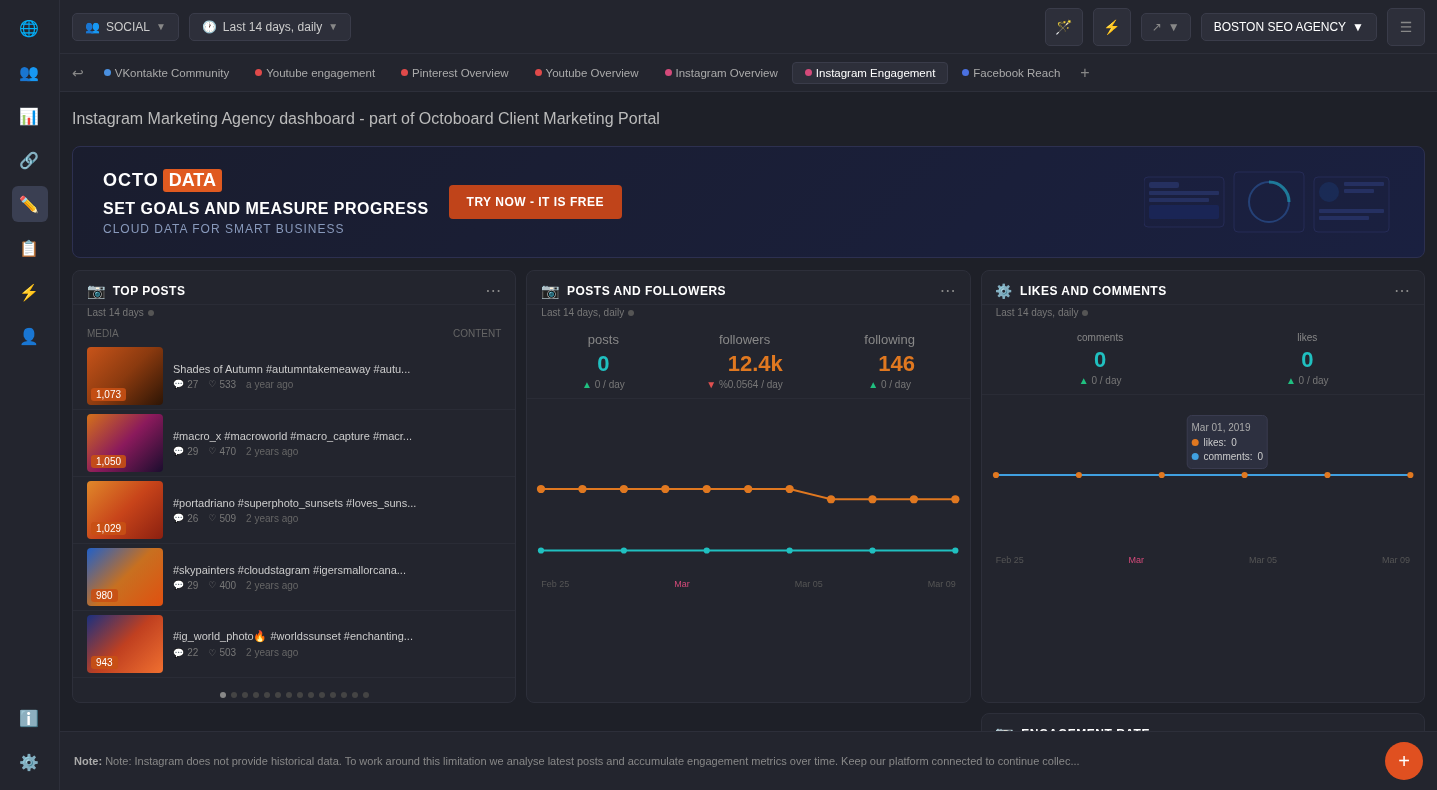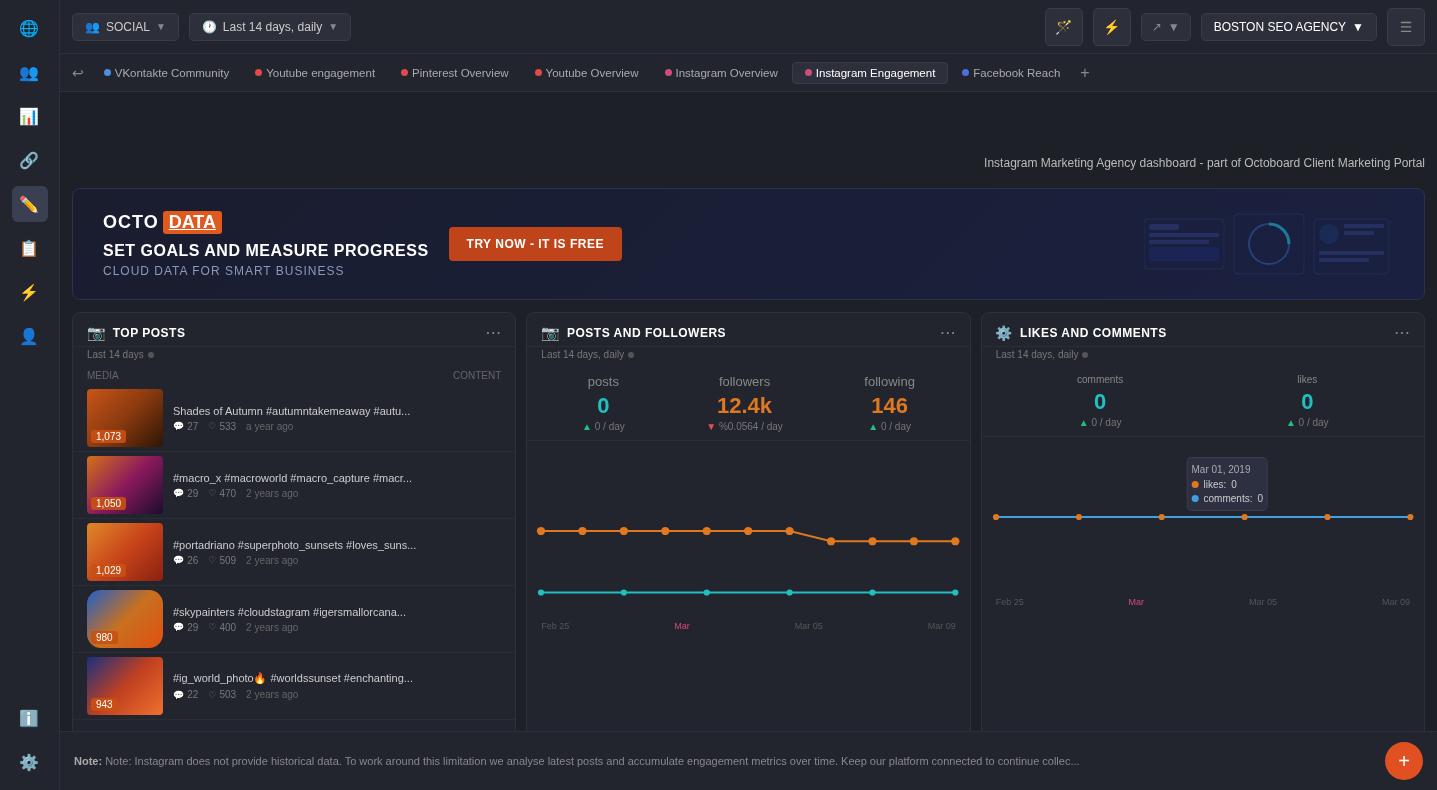--- a/index.html
+++ b/index.html
@@ -45,31 +45,31 @@
     .tab-add { color: #888; font-size: 16px; cursor: pointer; padding: 2px 6px; }
     .tab-redirect { color: #888; font-size: 14px; padding: 2px 6px; }
 
     
     .main-content {
       position: absolute; left: 60px; top: 92px; right: 0; bottom: 0; overflow-y: auto; padding: 10px 12px; background: #1e2028;
     }
 
     
     .dash-title {
-      text-align: right; color: #bbb; font-size: 12px; margin-bottom: 10px; padding: 8px 0; margin-top: 46px;
+      text-align: left; color: #bbb; font-size: 16px; margin-bottom: 10px; padding: 8px 0;
     }
 
     
     .banner {
       background: linear-gradient(135deg, #1a1d2e 0%, #1a2040 100%); border-radius: 8px; margin-bottom: 12px; padding: 20px 30px; display: flex; align-items: center; gap: 20px; border: 1px solid #2d3050; min-height: 90px; overflow: hidden; position: relative;
     }
     .banner-left {}
     .octo-label { display: flex; align-items: center; gap: 0; margin-bottom: 8px; }
     .octo-text { color: #fff; font-size: 18px; font-weight: 700; letter-spacing: 1px; }
-    .data-badge { background: #e05a20; color: #fff; font-size: 18px; font-weight: 700; padding: 1px 6px; border-radius: 3px; margin-left: 4px; text-decoration: underline; }
+    .data-badge { background: #e05a20; color: #fff; font-size: 18px; font-weight: 700; padding: 1px 6px; border-radius: 3px; margin-left: 4px; }
     .banner-headline { color: #fff; font-size: 16px; font-weight: 700; letter-spacing: 0.5px; margin-bottom: 4px; }
     .banner-subline { color: #8899bb; font-size: 12px; letter-spacing: 1px; }
     .try-btn {
       background: #c0441a; color: #fff; font-size: 12px; font-weight: 700; padding: 10px 18px; border-radius: 4px; cursor: pointer; white-space: nowrap; letter-spacing: 0.5px; border: none;
     }
     .banner-visual { flex: 1; display: flex; justify-content: flex-end; opacity: 0.7; }
 
     
     .dashboard-grid {
       display: grid; grid-template-columns: 1fr 1fr 1fr; gap: 10px;
@@ -102,34 +102,34 @@
     .post-content { color: #ccc; font-size: 11px; white-space: nowrap; overflow: hidden; text-overflow: ellipsis; margin-bottom: 4px; }
     .post-meta { display: flex; align-items: center; gap: 10px; color: #777; font-size: 10px; }
     .post-stat { display: flex; align-items: center; gap: 3px; }
     .stat-icon { font-size: 9px; }
     .post-date { color: #666; font-size: 10px; text-align: right; }
 
     
     .thumb-1 { background: linear-gradient(135deg, #c8541a 0%, #8b3a0f 50%, #2d1505 100%); }
     .thumb-2 { background: linear-gradient(135deg, #d4711a 0%, #8b1a5c 50%, #1a0d2e 100%); }
     .thumb-3 { background: linear-gradient(135deg, #e0882a 0%, #c8441a 50%, #8b2010 100%); }
-    .thumb-4 { background: linear-gradient(135deg, #2060c8 0%, #c87020 50%, #e05010 100%); border-radius: 14px; }
+    .thumb-4 { background: linear-gradient(135deg, #2060c8 0%, #c87020 50%, #e05010 100%); }
     .thumb-5 { background: linear-gradient(135deg, #1a3080 0%, #c04020 50%, #f07030 100%); }
 
     
     .pagination-dots { display: flex; justify-content: center; gap: 5px; padding: 8px 0 4px; }
     .dot { width: 6px; height: 6px; border-radius: 50%; background: #444; }
     .dot.active { background: #888; }
 
     
     .stats-row { display: flex; justify-content: space-around; padding: 8px 14px; border-bottom: 1px solid #2a2c36; }
     .stat-col { text-align: center; }
     .stat-label { color: #888; font-size: 13px; margin-bottom: 4px; }
     .stat-value { font-size: 22px; font-weight: 700; }
-    .stat-value.orange { color: #e07820; }
+    .stat-value.orange { color: #e07820; text-align: right; }
     .stat-value.zero { color: #20c0c0; }
     .stat-sub { font-size: 10px; color: #777; margin-top: 2px; }
 
     
     .chart-area { padding: 8px 14px; position: relative; height: 180px; }
 
     
     svg.chart { width: 100%; height: 100%; overflow: visible; }
 
     

